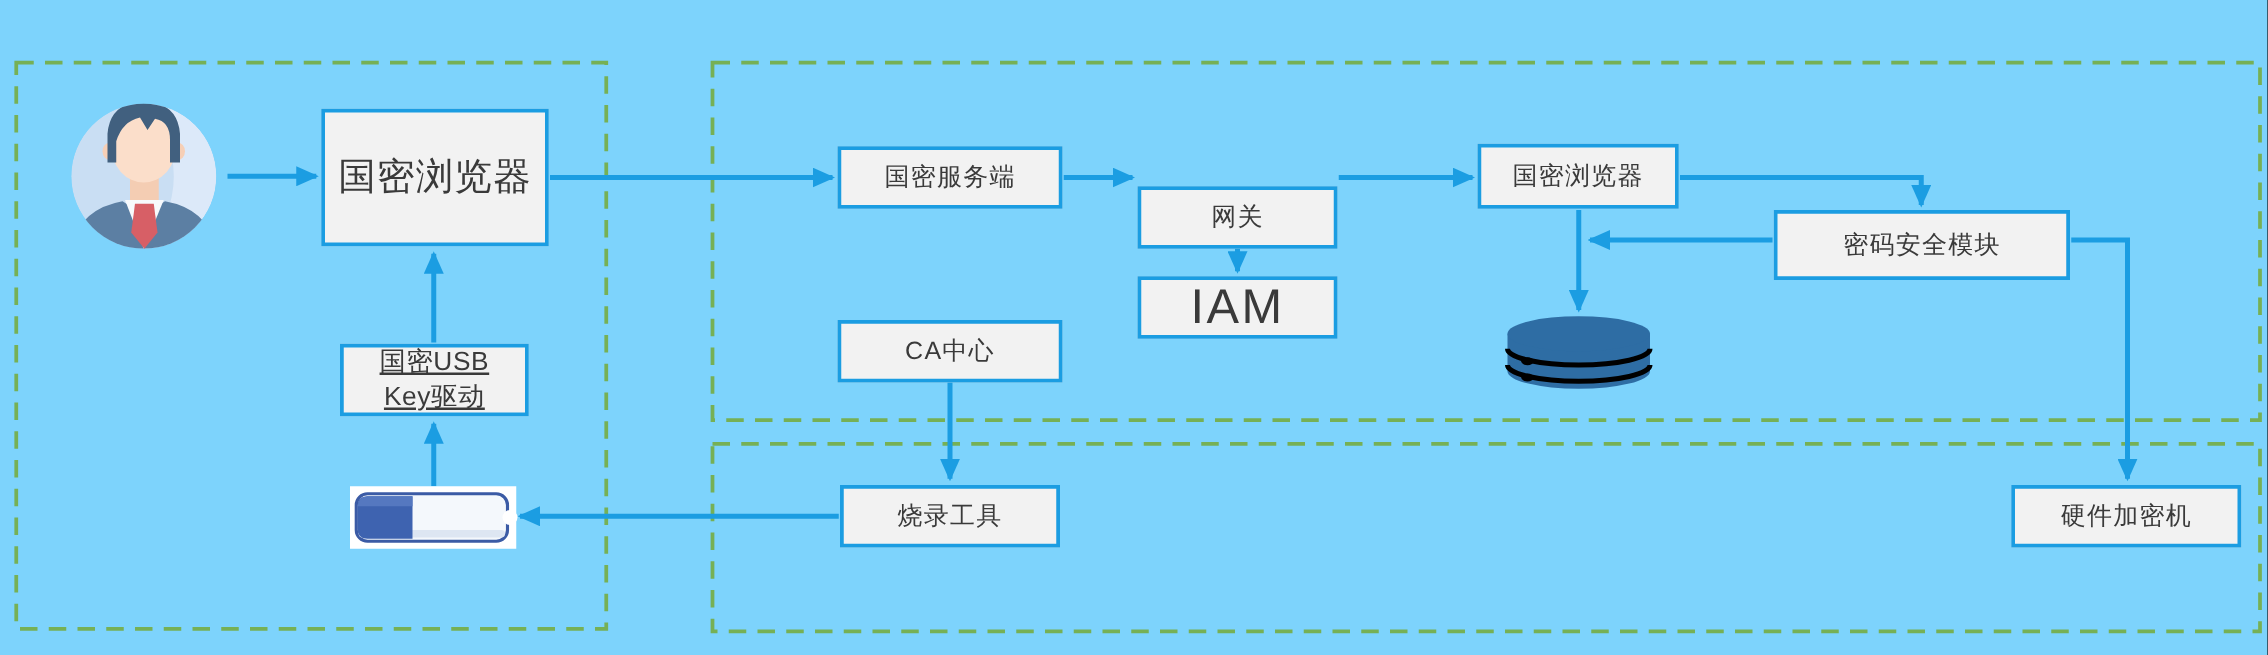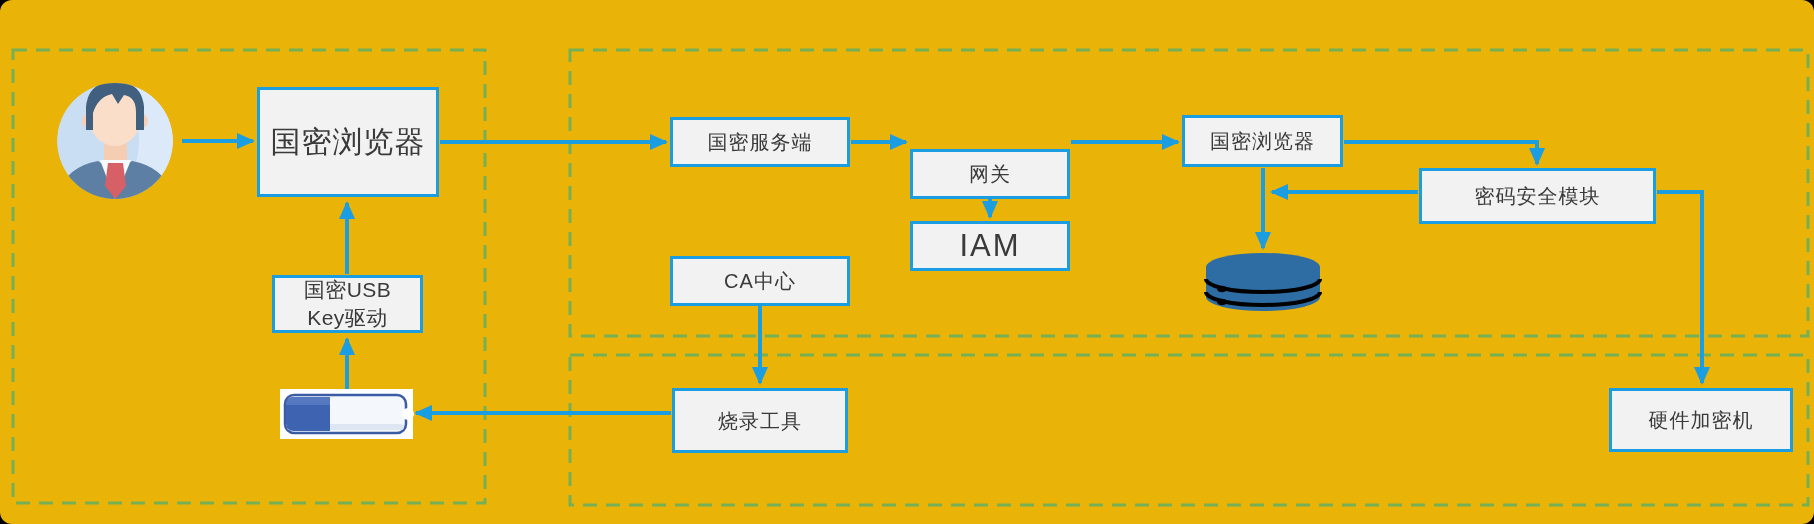--- a/index.html
+++ b/index.html
@@ -1,30 +1,29 @@
 <!DOCTYPE html>
 <html><head>
 <meta charset="utf-8">
 <style>
   html,body{margin:0;padding:0;background:#000;}
   .stage{
-    position:relative;width:1814px;height:524px;background:#eab308;overflow:hidden;
+    position:relative;width:1814px;height:524px;background:#7dd3fc;overflow:hidden;
     font-family:"Liberation Sans", sans-serif;
-    border-radius:12px;
   }
   .layer{position:absolute;left:0;top:0;width:1814px;height:524px;}
   .node{
     position:absolute;box-sizing:border-box;
     background:#F2F2F2;border:3px solid #1B9DE2;color:#3A3A3A;
     display:flex;align-items:center;justify-content:center;text-align:center;
     font-size:20px;letter-spacing:1px;line-height:1.2;z-index:2;
   }
   .node--browser{font-size:30px;}
   .node--driver{font-size:21px;letter-spacing:0.5px;line-height:1.35;flex-direction:column;}
-  .node--iam{font-size:31px;letter-spacing:2px;}
+  .node--iam{font-size:39px;letter-spacing:2px;}
 </style>
 </head>
 <body>
 
 <div class="stage">
 
   <svg class="layer" viewBox="0 0 1814 524">
     <defs>
       <marker id="ah" markerUnits="userSpaceOnUse" markerWidth="18" markerHeight="16" refX="16" refY="8" orient="auto">
         <path d="M0,0 L18,8 L0,16 Z" fill="#1B9DE2"></path>
@@ -84,33 +83,33 @@
       <rect x="285" y="395" width="121" height="38" rx="9" fill="#F4F8FC" stroke="#3B5BA5" stroke-width="2.5"></rect>
       <rect x="287" y="424" width="117" height="6" rx="3" fill="#DDE6F2"></rect>
       <path d="M294,397 h36 v34 h-36 q-8,0 -8,-8 v-18 q0,-8 8,-8 z" fill="#3E63B0"></path>
       <path d="M294,397 h36 v8 h-44 q1,-8 8,-8 z" fill="#5578C0"></path>
       <circle cx="408" cy="414" r="6" fill="#FFFFFF"></circle>
     </g>
   </svg>
 
   <div class="node node--browser" style="left:257px;top:87px;width:182px;height:110px;">国密浏览器</div>
 
-  <div class="node node--driver" style="left:272px;top:275px;width:151px;height:58px;">
+  <div class="node node--driver" style="left:272px;top:275px;width:151px;height:58px;text-decoration:underline;">
     <span>国密USB</span>
     <span>Key驱动</span>
   </div>
 
   <div class="node" style="left:670px;top:117px;width:180px;height:50px;">国密服务端</div>
 
   <div class="node" style="left:910px;top:117px;width:160px;height:50px;margin-top:32px;">网关</div>
 
   <div class="node" style="left:670px;top:220px;width:180px;height:50px;margin-top:36px;">CA中心</div>
 
   <div class="node node--iam" style="left:910px;top:221px;width:160px;height:50px;">IAM</div>
 
   <div class="node" style="left:1182px;top:115px;width:161px;height:52px;">国密浏览器</div>
 
   <div class="node" style="left:1419px;top:168px;width:237px;height:56px;">密码安全模块</div>
 
-  <div class="node" style="left:672px;top:388px;width:176px;height:65px;">烧录工具</div>
+  <div class="node" style="left:672px;top:388px;width:176px;height:50px;">烧录工具</div>
 
-  <div class="node" style="left:1609px;top:388px;width:184px;height:64px;font-family:Liberation Serif, serif;">硬件加密机</div>
+  <div class="node" style="left:1609px;top:388px;width:184px;height:50px;font-family:Liberation Serif, serif;">硬件加密机</div>
 </div>
 
 </body></html>

